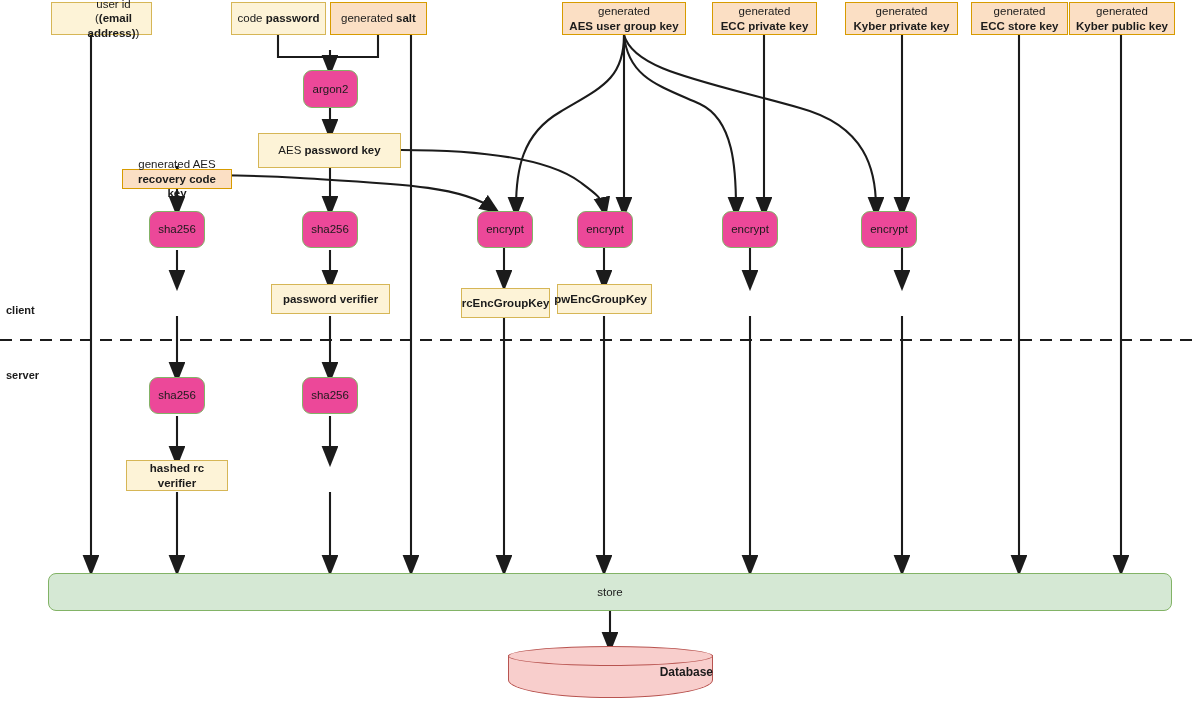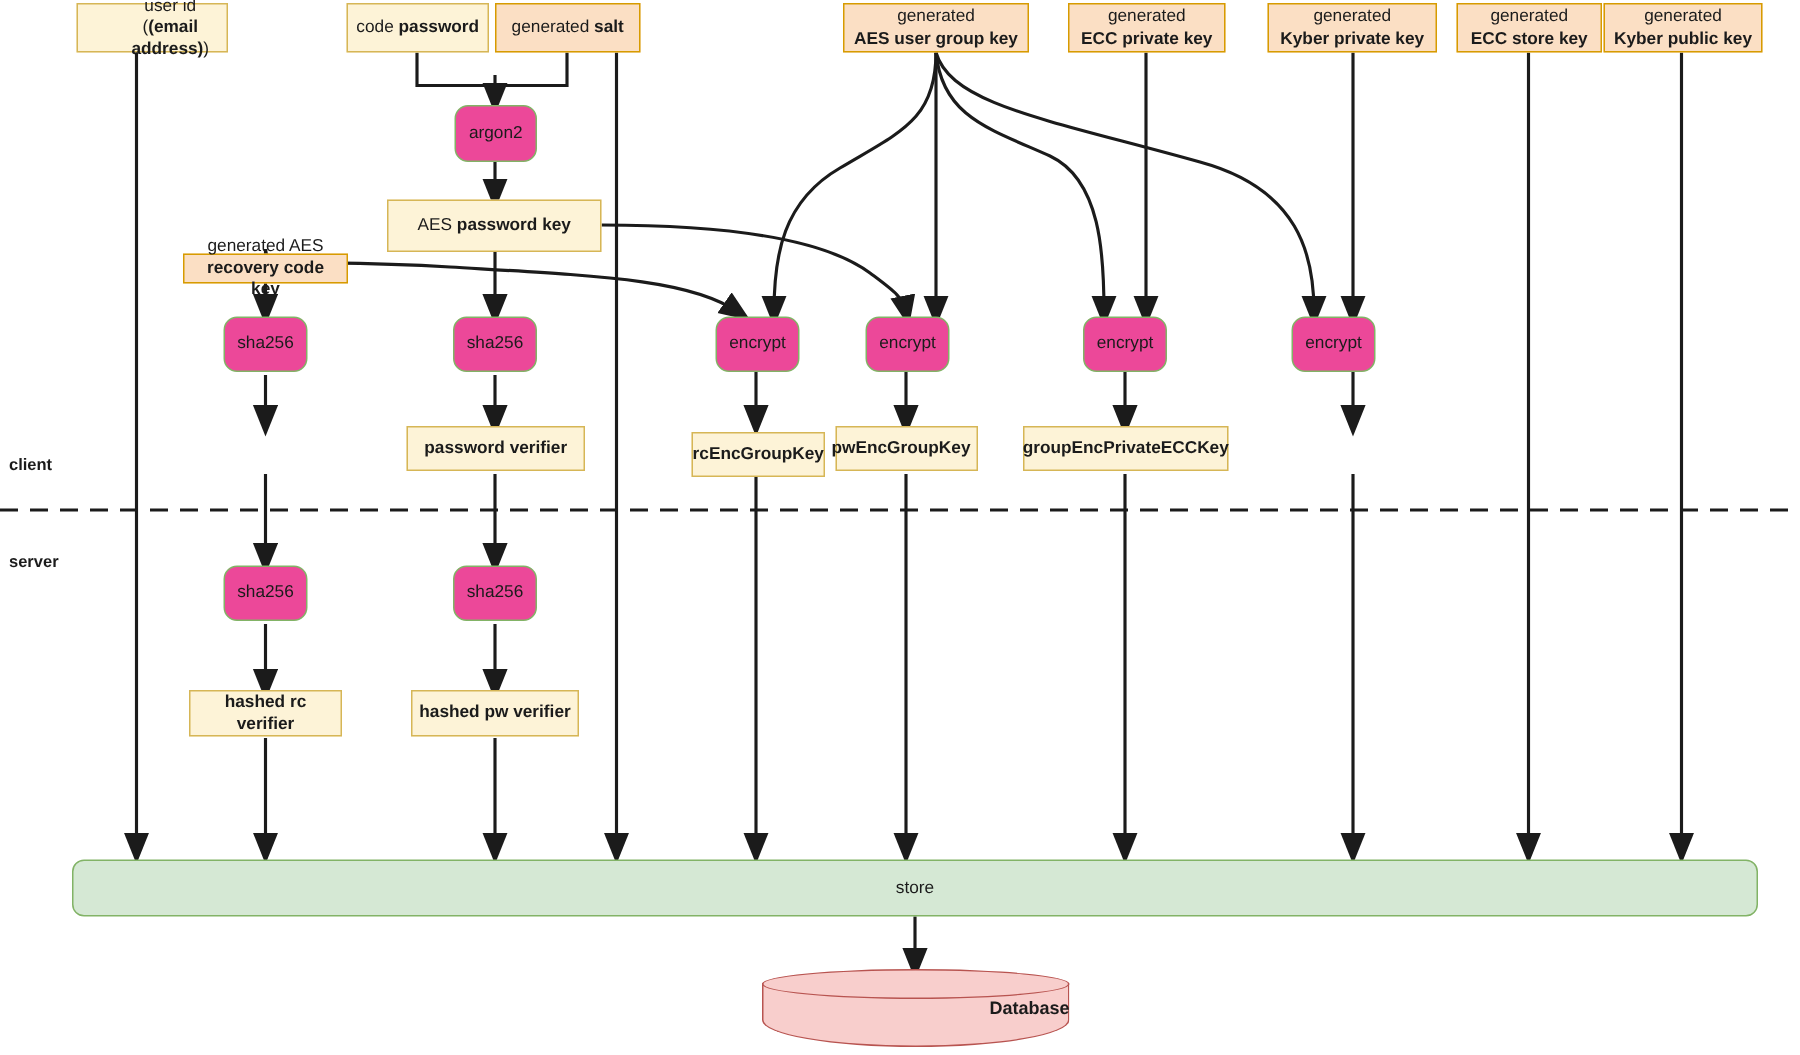--- a/index.html
+++ b/index.html
@@ -212,36 +212,30 @@
 
   <div class="node box-yellow" style="left:271px;top:284px;width:119px;height:30px;">
     <span class="lbl"><b>password verifier</b></span>
   </div>
   <div class="node box-yellow" style="left:461px;top:288px;width:89px;height:30px;">
     <span class="lbl"><b>rcEncGroupKey</b></span>
   </div>
   <div class="node box-yellow" style="left:557px;top:284px;width:95px;height:30px;justify-content:flex-end;">
     <span class="lbl"><b>pwEncGroupKey</b></span>
   </div>
-  <div class="node box-yellow" style="left:682px;top:284px;width:137px;height:30px;">
-    <span class="lbl"><b>groupEncPrivateECCKey</b></span>
-  </div>
 
   <div class="node box-green" style="left:149px;top:377px;width:56px;height:37px;">
     <span class="lbl">sha256</span>
   </div>
   <div class="node box-green" style="left:302px;top:377px;width:56px;height:37px;">
     <span class="lbl">sha256</span>
   </div>
 
   <div class="node box-yellow" style="left:126px;top:460px;width:102px;height:31px;">
     <span class="lbl"><b>hashed rc verifier</b></span>
-  </div>
-  <div class="node box-yellow" style="left:274px;top:460px;width:112px;height:31px;">
-    <span class="lbl"><b>hashed pw verifier</b></span>
   </div>
 
   <div class="node box-store" style="left:48px;top:573px;width:1124px;height:38px;">
     <span class="lbl">store</span>
   </div>
 
   <div class="cylinder" style="left:508px;top:646px;width:205px;height:52px;justify-content:flex-end;">
     <div class="cyl-body"></div>
     <div class="cyl-top"></div>
     <span class="cyl-text">Database</span>

